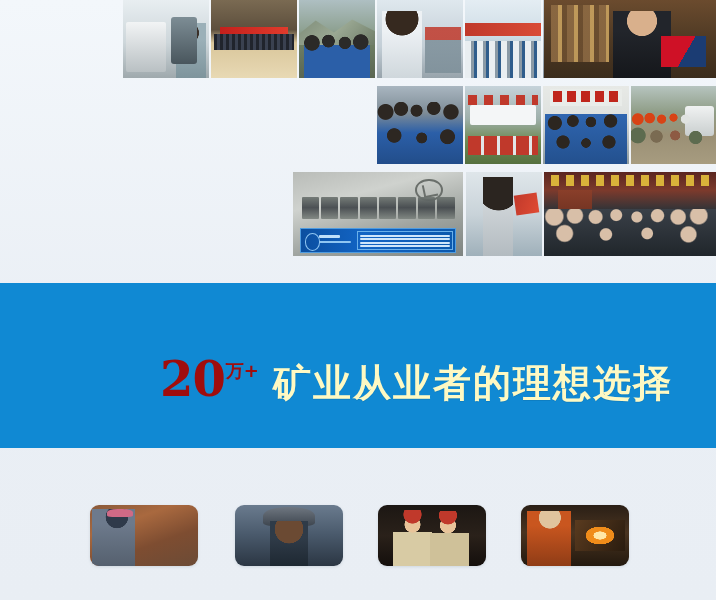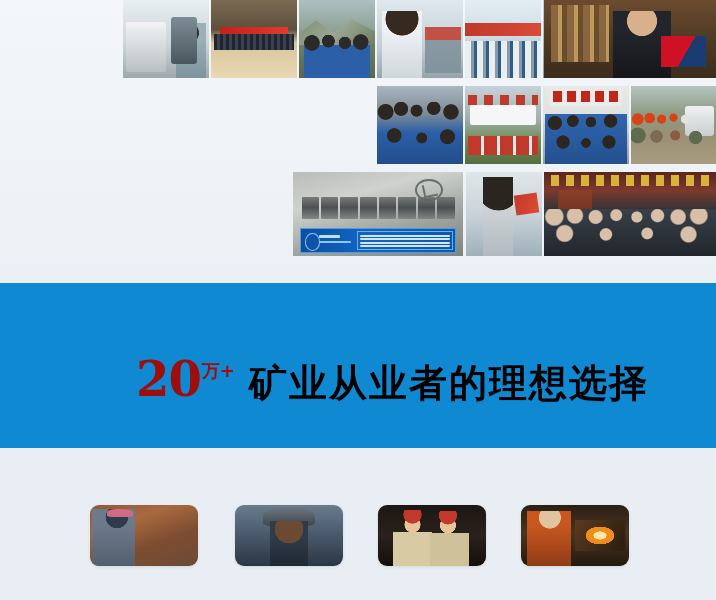--- a/index.html
+++ b/index.html
@@ -199,36 +199,36 @@
     position:absolute; left:0; top:283px; width:716px; height:165px;
     background:#1089d3;
   }
   #line1{
     position:absolute; left:26px; top:20px;
     font-size:33px; color:#ffffff; letter-spacing:3px;
     font-family:"DejaVu Sans","Liberation Sans",sans-serif;
     white-space:nowrap;
   }
   #line2{
-    position:absolute; left:136px; top:72px;
+    position:absolute; left:160px; top:72px;
     display:flex; align-items:baseline; white-space:nowrap;
   }
   #num{
     font-family:"DejaVu Serif","Liberation Serif",serif;
     font-size:48px; font-weight:bold; color:#a00d0d;
     line-height:1; letter-spacing:-1px;
   }
   #numsup{
     font-family:"DejaVu Sans","Liberation Sans",sans-serif;
     font-size:18px; font-weight:bold; color:#a00d0d;
     align-self:flex-start; margin-top:4px; margin-left:1px;
   }
   #tail{
     font-family:"DejaVu Sans","Liberation Sans",sans-serif;
-    font-size:38px; font-weight:bold; color:#000000;
+    font-size:38px; font-weight:bold; color:#fef9c3;
     letter-spacing:2px; margin-left:14px;
     text-shadow:0 1px 0 rgba(0,0,0,.08);
   }
 
   
   #strip{ position:absolute; left:0; top:460px; width:716px; height:140px; }
   .btile{ position:absolute; top:45px; width:108px; height:61px;
     border-radius:9px; overflow:hidden;
     box-shadow:0 1px 3px rgba(90,110,130,.18); }
   .btile .ph{ position:absolute; inset:0; }

